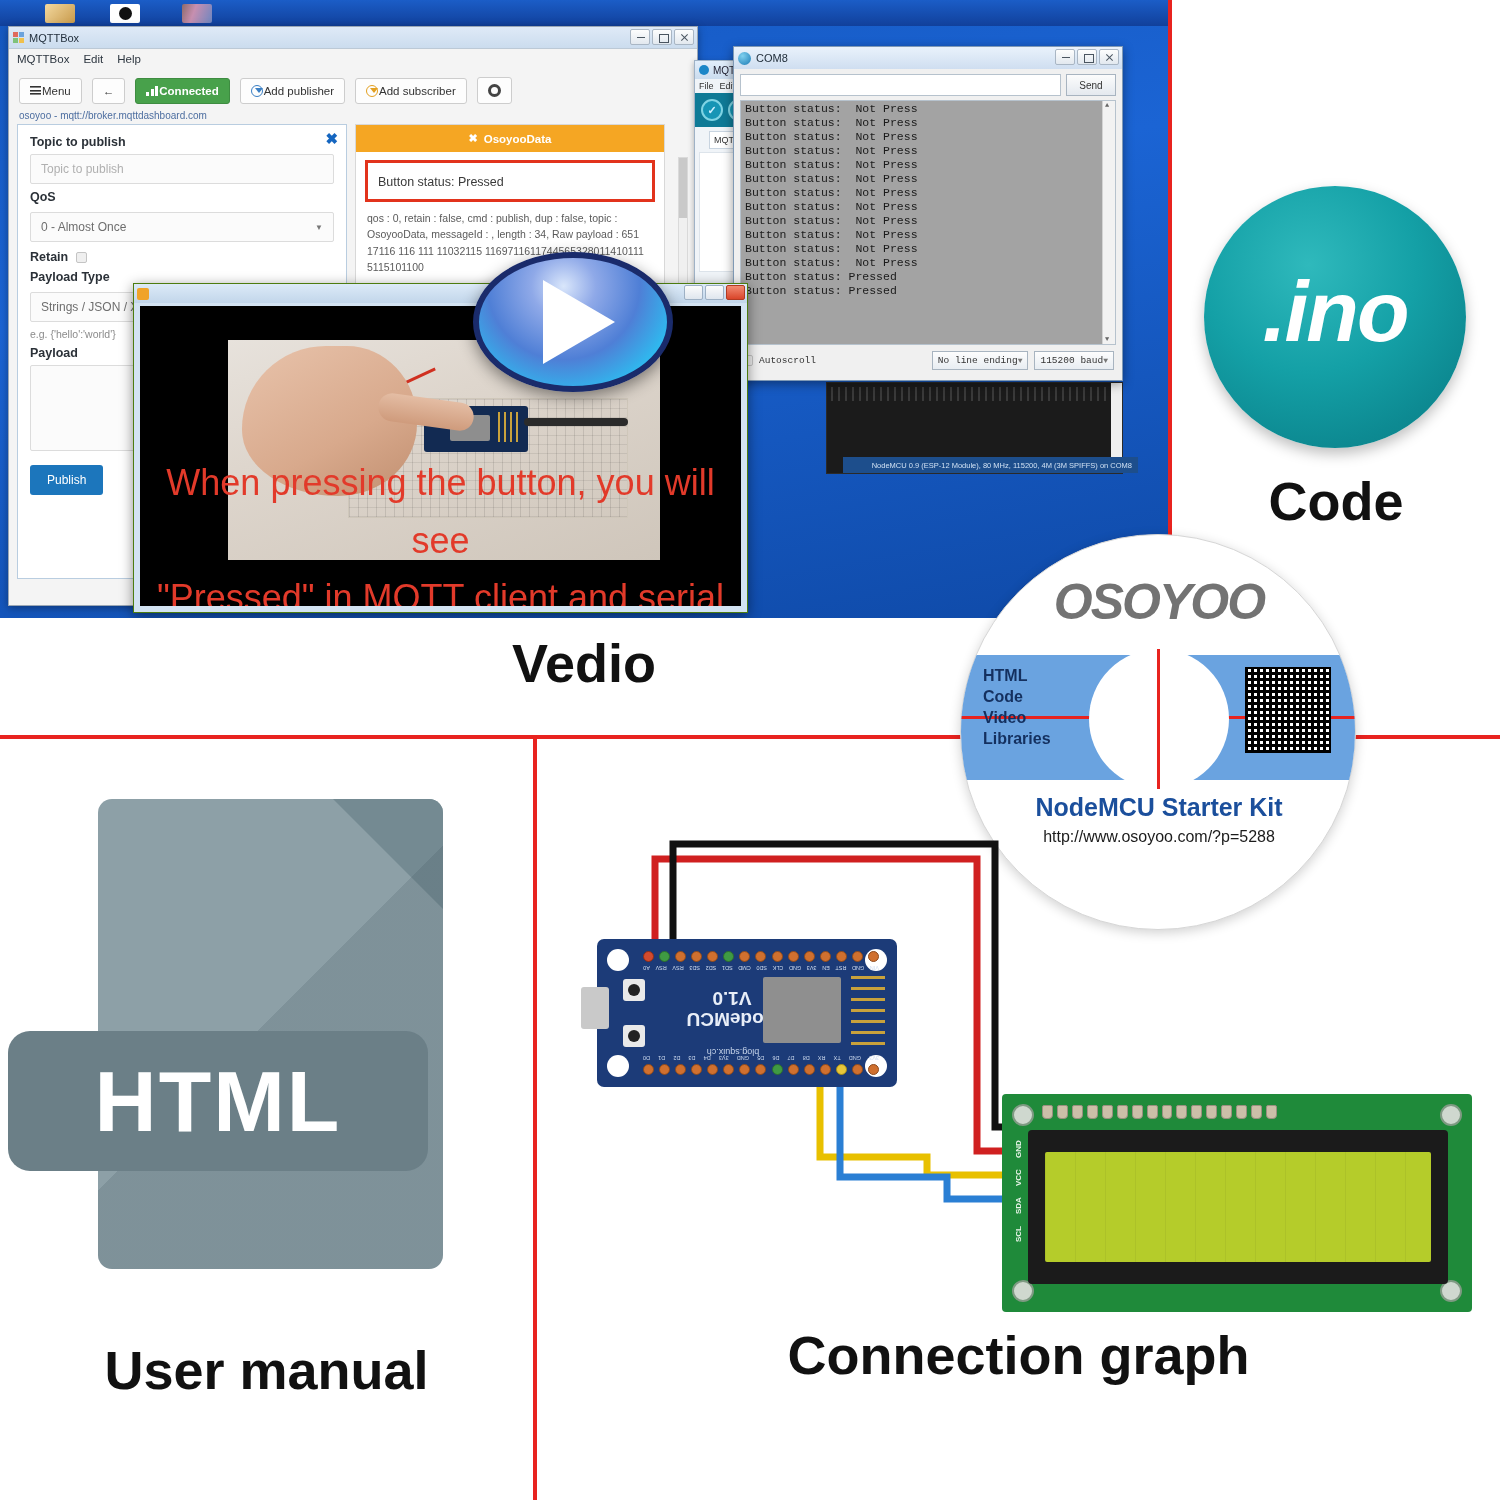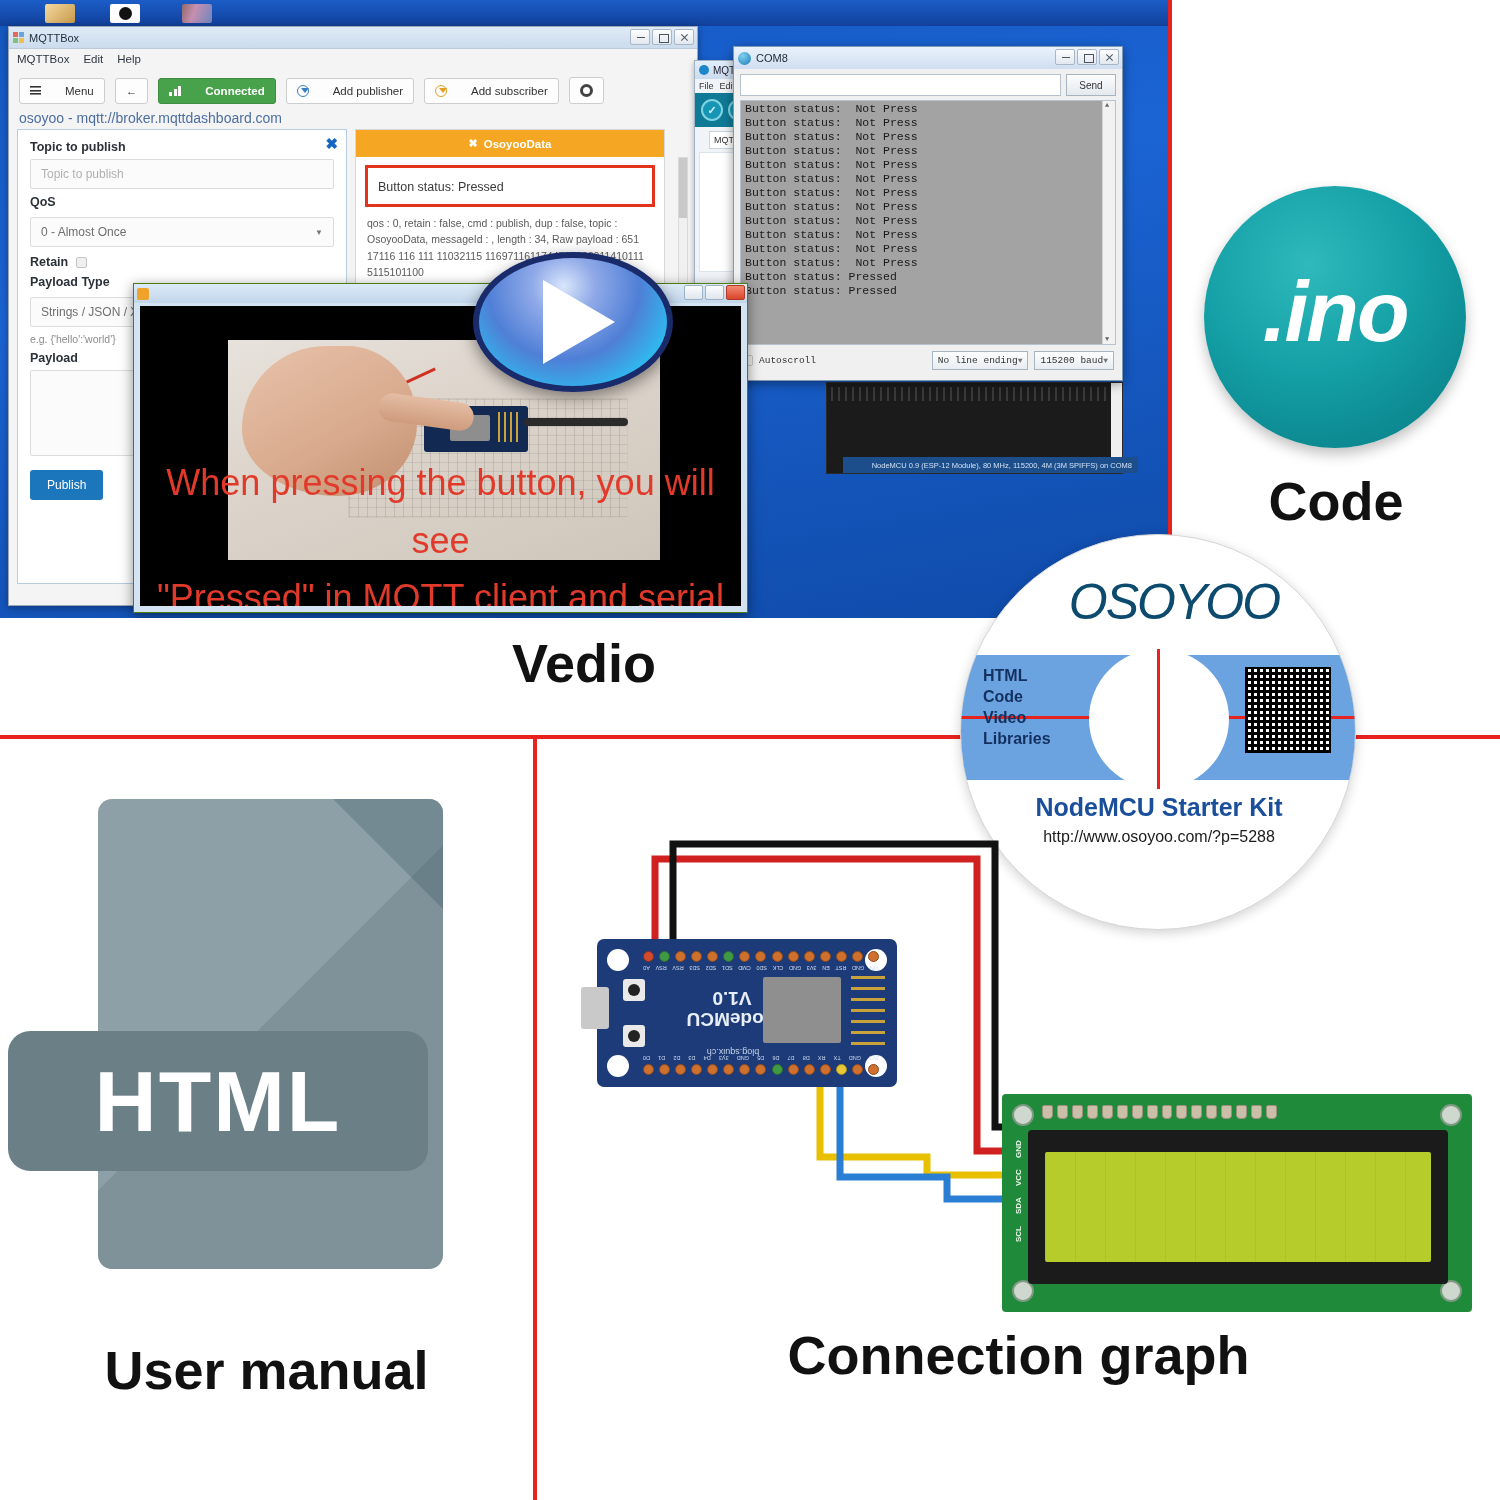--- a/index.html
+++ b/index.html
@@ -47,39 +47,39 @@
   .win-btns i.cl::after{ left:5px; top:7px; width:9px; height:1px; background:#4a5560;
      box-shadow:none; transform:rotate(45deg); }
   .win-btns i.cl::before{ content:''; position:absolute; left:5px; top:7px; width:9px; height:1px;
      background:#4a5560; transform:rotate(-45deg); }
 
   .mb-menu { height:20px; display:flex; align-items:center; gap:14px; padding:0 8px;
      font-size:11.5px; color:#2d3640; background:#f4f4f4; }
 
   .mb-toolbar { display:flex; align-items:center; gap:10px; padding:8px 8px 6px 10px; }
   .tb-btn { border:1px solid #cdcdcd; background:#fdfdfd; border-radius:3px;
-     font-size:11.5px; color:#333; padding:6px 10px; display:flex; align-items:center; gap:24px;
+     font-size:11.5px; color:#333; padding:6px 10px; display:flex; align-items:center; gap:1px;
      white-space:nowrap; }
   .tb-btn.green { background:#48a14b; border-color:#3e8c41; color:#fff; font-weight:bold; }
   .hamb { display:inline-block; width:11px; height:9px;
      background:linear-gradient(#333,#333) 0 0/11px 1.6px no-repeat,
                 linear-gradient(#333,#333) 0 3.7px/11px 1.6px no-repeat,
                 linear-gradient(#333,#333) 0 7.4px/11px 1.6px no-repeat; }
   .bars-ico { display:inline-block; width:12px; height:10px;
      background:linear-gradient(#fff,#fff) 0 6px/3px 4px no-repeat,
                 linear-gradient(#fff,#fff) 4.5px 3px/3px 7px no-repeat,
                 linear-gradient(#fff,#fff) 9px 0/3px 10px no-repeat; }
   .circ-ico { width:12px; height:12px; border-radius:50%; border:1.6px solid #3a7fc4; position:relative; }
   .circ-ico::after{ content:''; position:absolute; left:3px; top:2.5px; border-left:4px solid transparent;
      border-right:4px solid transparent; border-top:5px solid #3a7fc4; }
   .circ-ico.am { border-color:#e3a020; }
   .circ-ico.am::after{ border-top-color:#e3a020; }
   .gear-ico { width:13px; height:13px; border-radius:50%; border:3px solid #444; position:relative; }
 
-  .mb-url { font-size:14px; color:#4d6ea0; padding:0 0 3px 10px; }
+  .mb-url { font-size:10px; color:#4d6ea0; padding:0 0 3px 10px; }
 
   .mb-body { display:flex; gap:8px; padding:0 8px; height:455px; }
   .pub-panel { width:330px; background:#fff; border:1px solid #b9cde0; padding:10px 12px; position:relative; }
   .pub-x { position:absolute; right:8px; top:5px; color:#1566c0; font-size:15px; font-weight:bold; }
   .fld-label { font-size:12.5px; font-weight:bold; color:#2b3138; margin:6px 0 5px; }
   .fld-label.first { margin-top:0; }
   .fld-input { height:30px; border:1px solid #dcdcdc; background:#fbfbfb; border-radius:2px;
      font-size:12px; color:#b0b0b0; display:flex; align-items:center; padding:0 10px; }
   .fld-select { height:30px; border:1px solid #dcdcdc; background:#fbfbfb; border-radius:2px;
      font-size:12px; color:#6e6e6e; display:flex; align-items:center; justify-content:space-between; padding:0 10px;margin-top:8px; }
@@ -203,22 +203,22 @@
 
   
   .cd { position:absolute; left:-212px; top:534px; width:396px; height:396px; border-radius:50%;
      background:#fff; border:1px solid #d6d6d6; overflow:hidden;
      box-shadow:0 3px 12px rgba(0,0,0,.18); }
   .cd-band { position:absolute; left:0; top:120px; width:396px; height:125px; background:#6aa3e0; }
   .cd-hub { position:absolute; left:128px; top:114px; width:140px; height:140px; border-radius:50%;
      background:#fff; }
   .cd-cross-v { position:absolute; left:196px; top:114px; width:3px; height:140px; background:#e8231f; }
   .cd-cross-h { position:absolute; left:0px; top:181px; width:396px; height:3px; background:#e8231f; }
-  .cd-logo { position:absolute; left:15px; top:38px; width:396px; text-align:center;
-     font-size:50px; font-weight:normal; color:#0c4a6e; letter-spacing:-2px; font-style:italic; }
+  .cd-logo { position:absolute; left:0; top:38px; width:396px; text-align:center;
+     font-size:50px; font-weight:bold; color:#737373; letter-spacing:-2px; font-style:italic; }
   .cd-list { position:absolute; left:22px; top:130px; font-size:16px; color:#14305f;
      line-height:1.32; font-weight:bold; }
   .cd-qr { position:absolute; right:24px; top:132px; width:86px; height:86px; background:#fff;
      background-image:repeating-linear-gradient(0deg,#000 0 3px,#fff 3px 6px),
                       repeating-linear-gradient(90deg,#000 0 3px,transparent 3px 6px);
      background-blend-mode:multiply; }
   .cd-kit { position:absolute; left:0; top:258px; width:396px; text-align:center;
      font-size:25px; font-weight:bold; color:#1b4f9c; }
   .cd-url { position:absolute; left:0; top:293px; width:396px; text-align:center;
      font-size:16px; color:#1b1b1b; }

